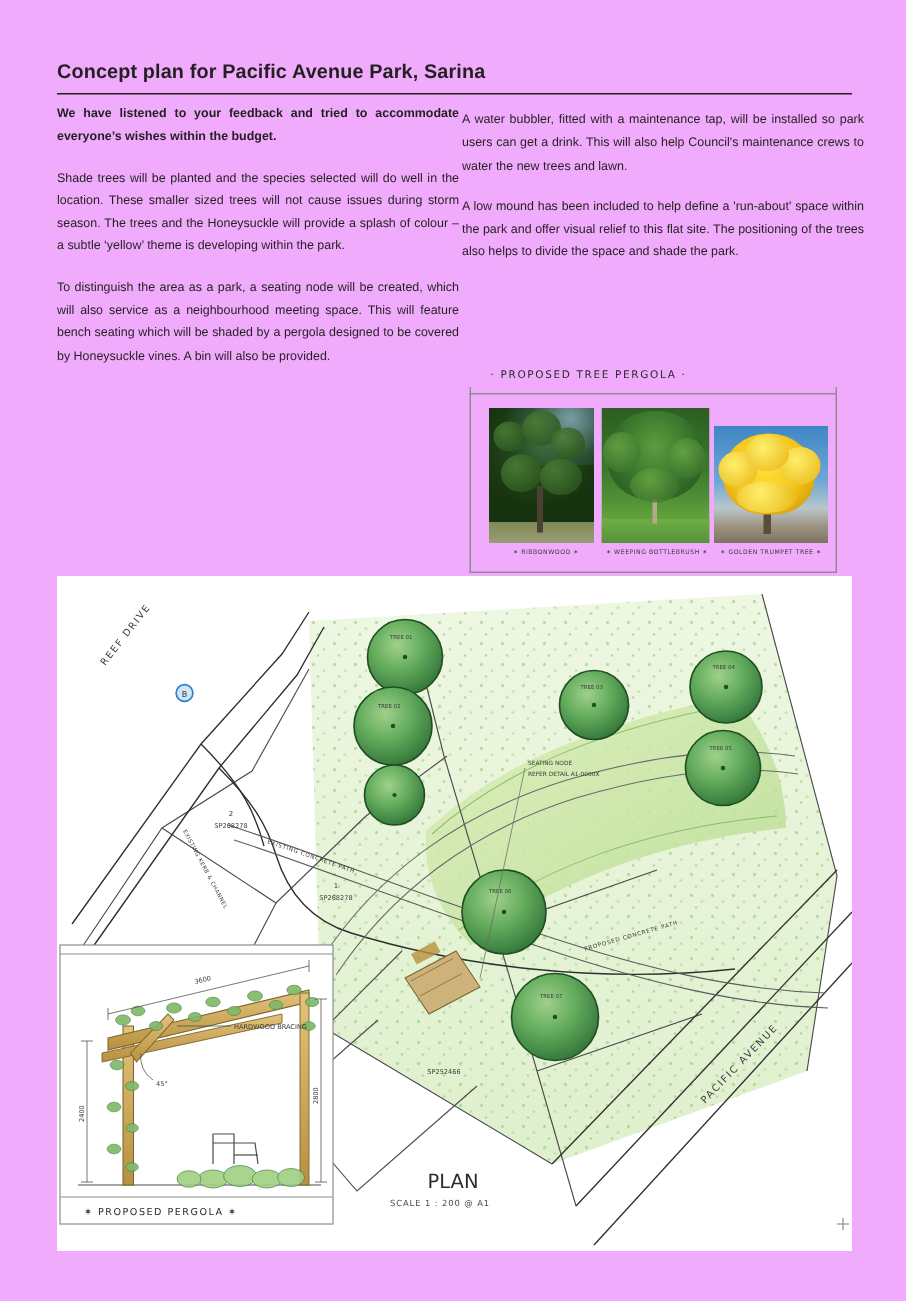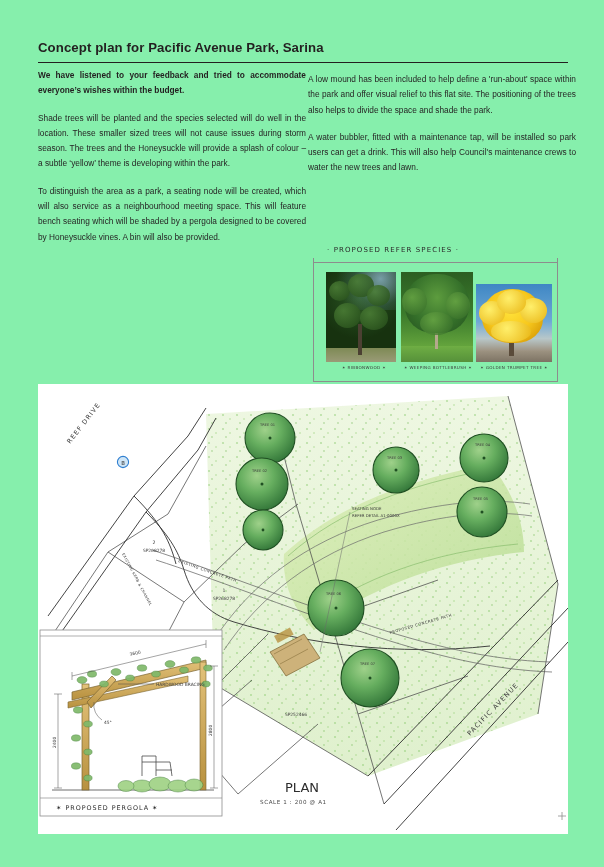--- a/index.html
+++ b/index.html
@@ -9,21 +9,21 @@
     background: #ffffff;
   }
   body {
     font-family: "Liberation Sans", sans-serif;
     color: #231f20;
   }
   #page {
     position: relative;
     width: 604px;
     height: 867px;
-    background: #86efac;
+    background: #f0abfc;
     overflow: hidden;
   }
 
   
   #doc-title {
     position: absolute;
     left: 38px;
     top: 40px;
     width: 530px;
     font-size: 13.2px;
@@ -197,26 +197,26 @@
   <div id="doc-title">Concept plan for Pacific Avenue Park, Sarina</div>
   <div id="title-rule"></div>
 
   <div class="col" id="col-left">
     <p class="para bold">We have listened to your feedback and tried to accommodate everyone’s wishes within the budget.</p>
     <p class="para">Shade trees will be planted and the species selected will do well in the location. These smaller sized trees will not cause issues during storm season. The trees and the Honeysuckle will provide a splash of colour – a subtle ‘yellow’ theme is developing within the park.</p>
     <p class="para">To distinguish the area as a park, a seating node will be created, which will also  service as a neighbourhood meeting space.  This will feature bench seating which will be shaded by a pergola designed to be covered by Honeysuckle vines. A bin will also be provided.</p>
   </div>
 
   <div class="col" id="col-right">
+    <p class="para">A water bubbler, fitted with a maintenance tap, will be installed so park users can get a drink. This will also help Council's maintenance crews to water the new trees and lawn.</p>
     <p class="para">A low mound has been included to help define a 'run-about' space within the park and offer visual relief to this flat site. The positioning of the trees also helps to divide the space and shade the park.</p>
-    <p class="para">A water bubbler, fitted with a maintenance tap, will be installed so park users can get a drink. This will also help Council's maintenance crews to water the new trees and lawn.</p>
   </div>
 
   <div id="species-panel">
-    <div id="species-heading">· PROPOSED  REFER  SPECIES ·</div>
+    <div id="species-heading">· PROPOSED  TREE  PERGOLA ·</div>
     <div class="panel-frame-line" id="pf-top"></div>
     <div class="panel-frame-line" id="pf-left"></div>
     <div class="panel-frame-line" id="pf-right"></div>
     <div class="panel-frame-line" id="pf-bottom"></div>
 
     <div class="photo" id="photo-1">
       <div class="ph1-bg"></div>
       <div class="ph1-sky"></div>
       <div class="ph1-ground"></div>
       <div class="ph1-trunk"></div>

